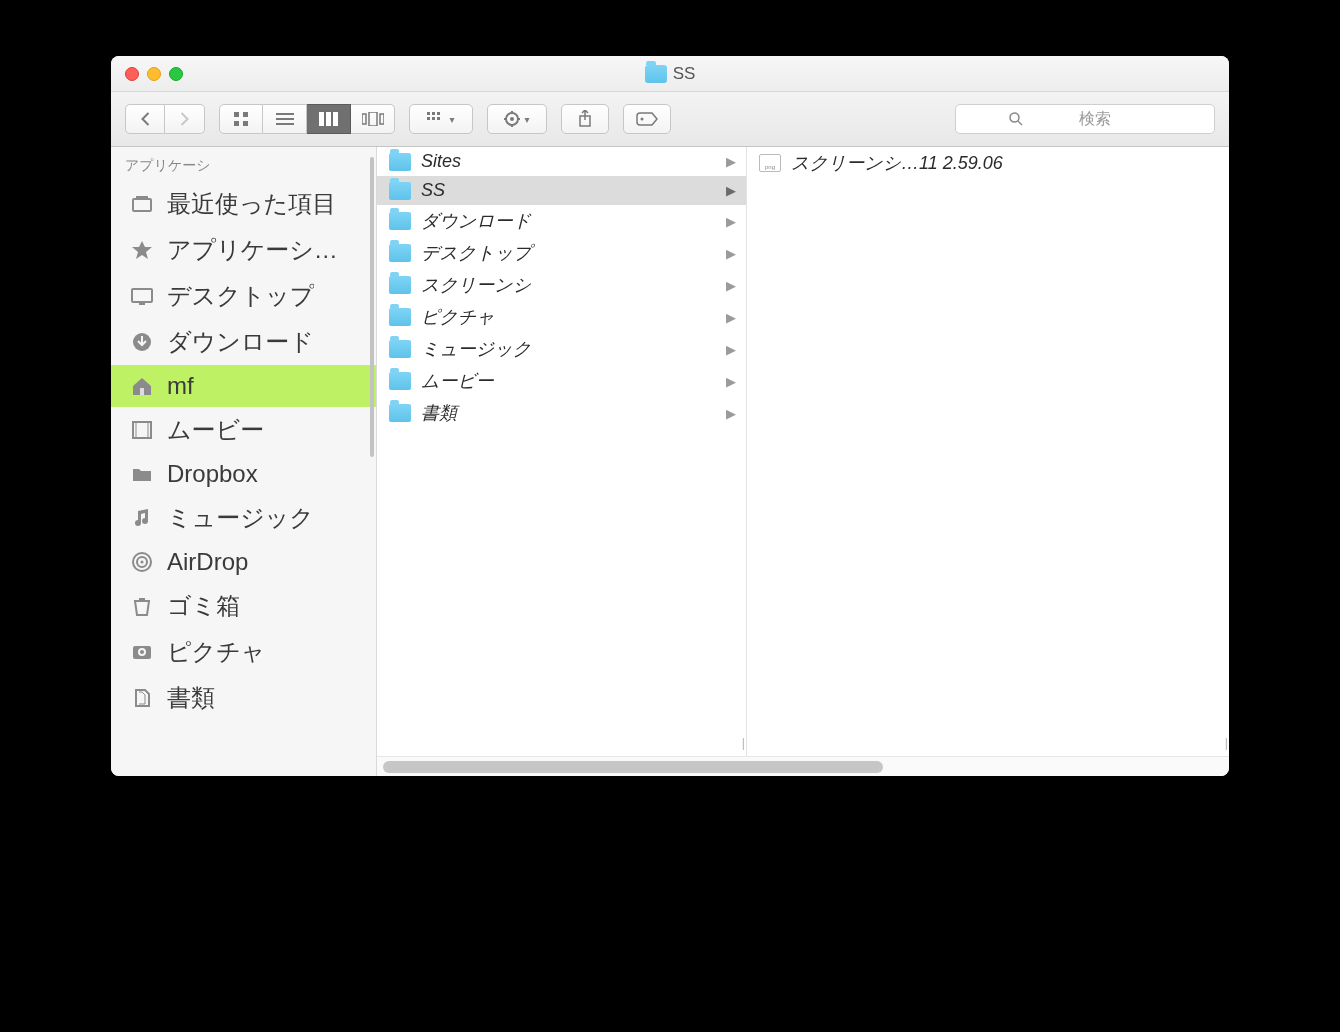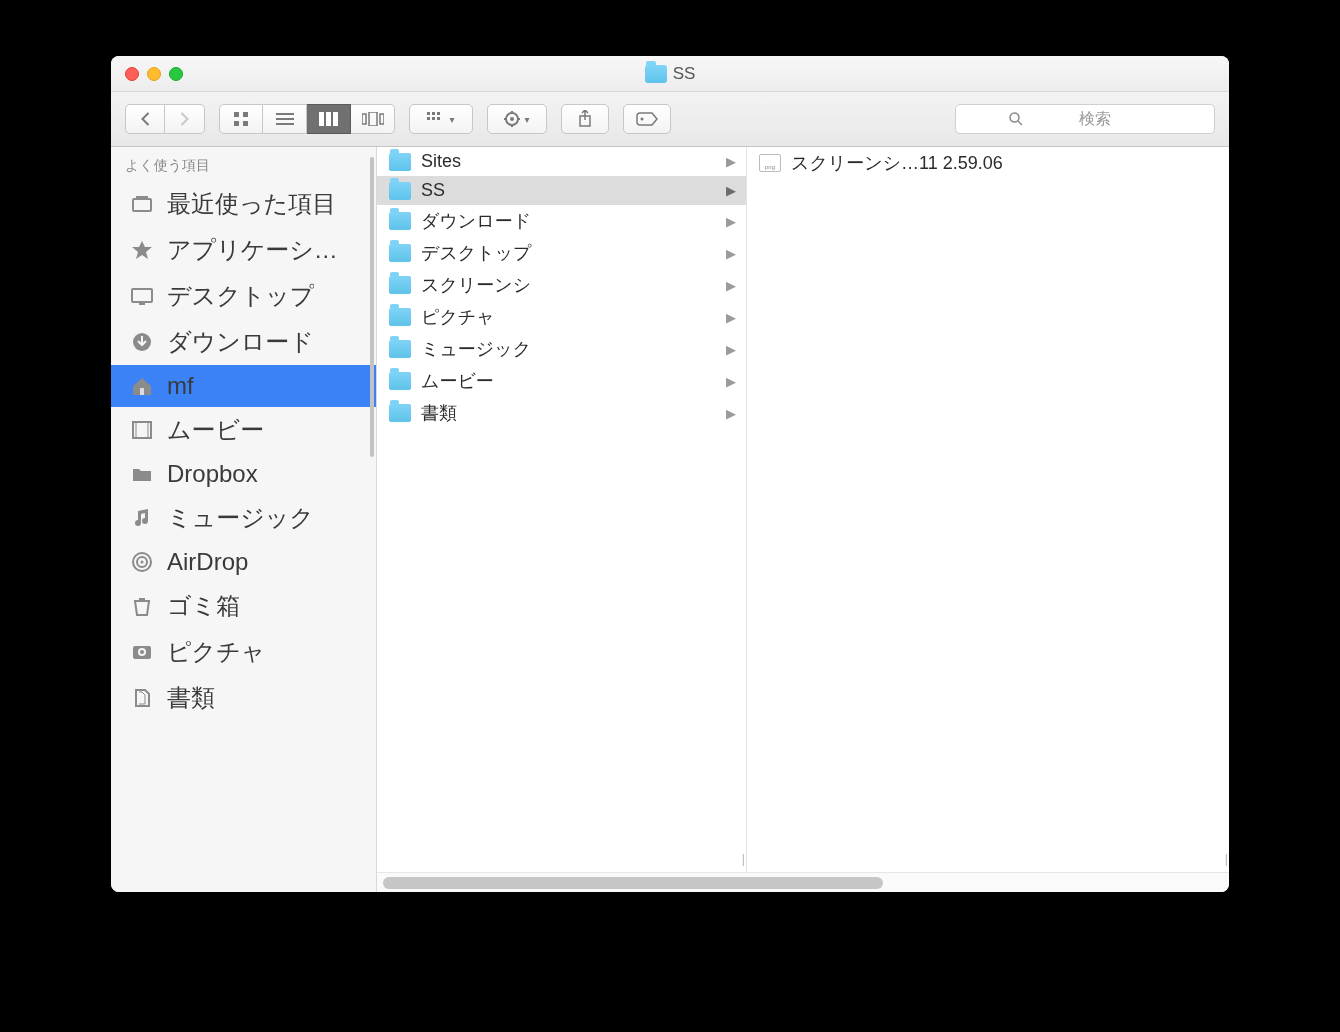--- a/index.html
+++ b/index.html
@@ -11,21 +11,21 @@
     color: #333;
     width: 1340px;
     height: 1032px;
     position: relative;
   }
   .window {
     position: absolute;
     left: 111px;
     top: 56px;
     width: 1118px;
-    height: 836px;
+    height: 720px;
     background: #fff;
     border-radius: 8px;
     box-shadow: 0 12px 40px rgba(0,0,0,.55);
     overflow: hidden;
     display: flex;
     flex-direction: column;
   }
 
   
   .titlebar {
@@ -164,21 +164,21 @@
     gap: 12px;
     padding: 7px 10px 7px 18px;
     font-size: 24px;
     color: #3a3a3a;
     cursor: default;
     white-space: nowrap;
     overflow: hidden;
     text-overflow: ellipsis;
   }
   .sb-item.selected {
-    background: #3b82f6;
+    background: #bef264;
   }
   .sb-icon {
     width: 26px; height: 22px;
     flex-shrink: 0;
     color: #8b8b8b;
     display:flex; align-items:center; justify-content:center;
     font-size:18px;
   }
   .sb-label { overflow:hidden; text-overflow:ellipsis; }
 
@@ -235,21 +235,21 @@
   }
   .fi.image::after{
     content:"png";
     position:absolute;
     bottom:1px; left:0; right:0;
     font-size:6px;
     color:#888;
     text-align:center;
     line-height:1;
   }
-  .col-item .label { flex: 1; white-space: nowrap; overflow:hidden; text-overflow:ellipsis;}
+  .col-item .label { flex: 1; white-space: nowrap; overflow:hidden; text-overflow:ellipsis;font-style:italic;}
   .col-item .chev { color:#9a9a9a; font-size:13px; }
   .col-item.selected { background:#dcdcdc; }
   .col-item.selected .chev { color:#6b6b6b; }
 
   .column .resize-handle{
     position:absolute;
     right:4px; bottom:6px;
     color:#c0c0c0;
     font-size:12px;
     letter-spacing:-3px;
@@ -385,21 +385,21 @@
             </svg>
         </span>
         <input type="text" placeholder="検索" style="">
       </div>
     </div>
   </div>
 
   <div class="content">
 
     <div class="sidebar">
-      <div class="sidebar-section-title">よく使う項目</div>
+      <div class="sidebar-section-title">アプリケーシ</div>
       <div id="sidebar-items">
           <div class="sb-item">
             <span class="sb-icon">
               <svg width="24" height="22" viewBox="0 0 24 22">
                 <rect x="3" y="6" width="18" height="12" rx="1" fill="none" stroke="#8b8b8b" stroke-width="2"></rect>
                 <rect x="6" y="3" width="12" height="3" fill="#8b8b8b"></rect>
               </svg>
             </span>
             <span class="sb-label">最近使った項目</span>
           </div>

